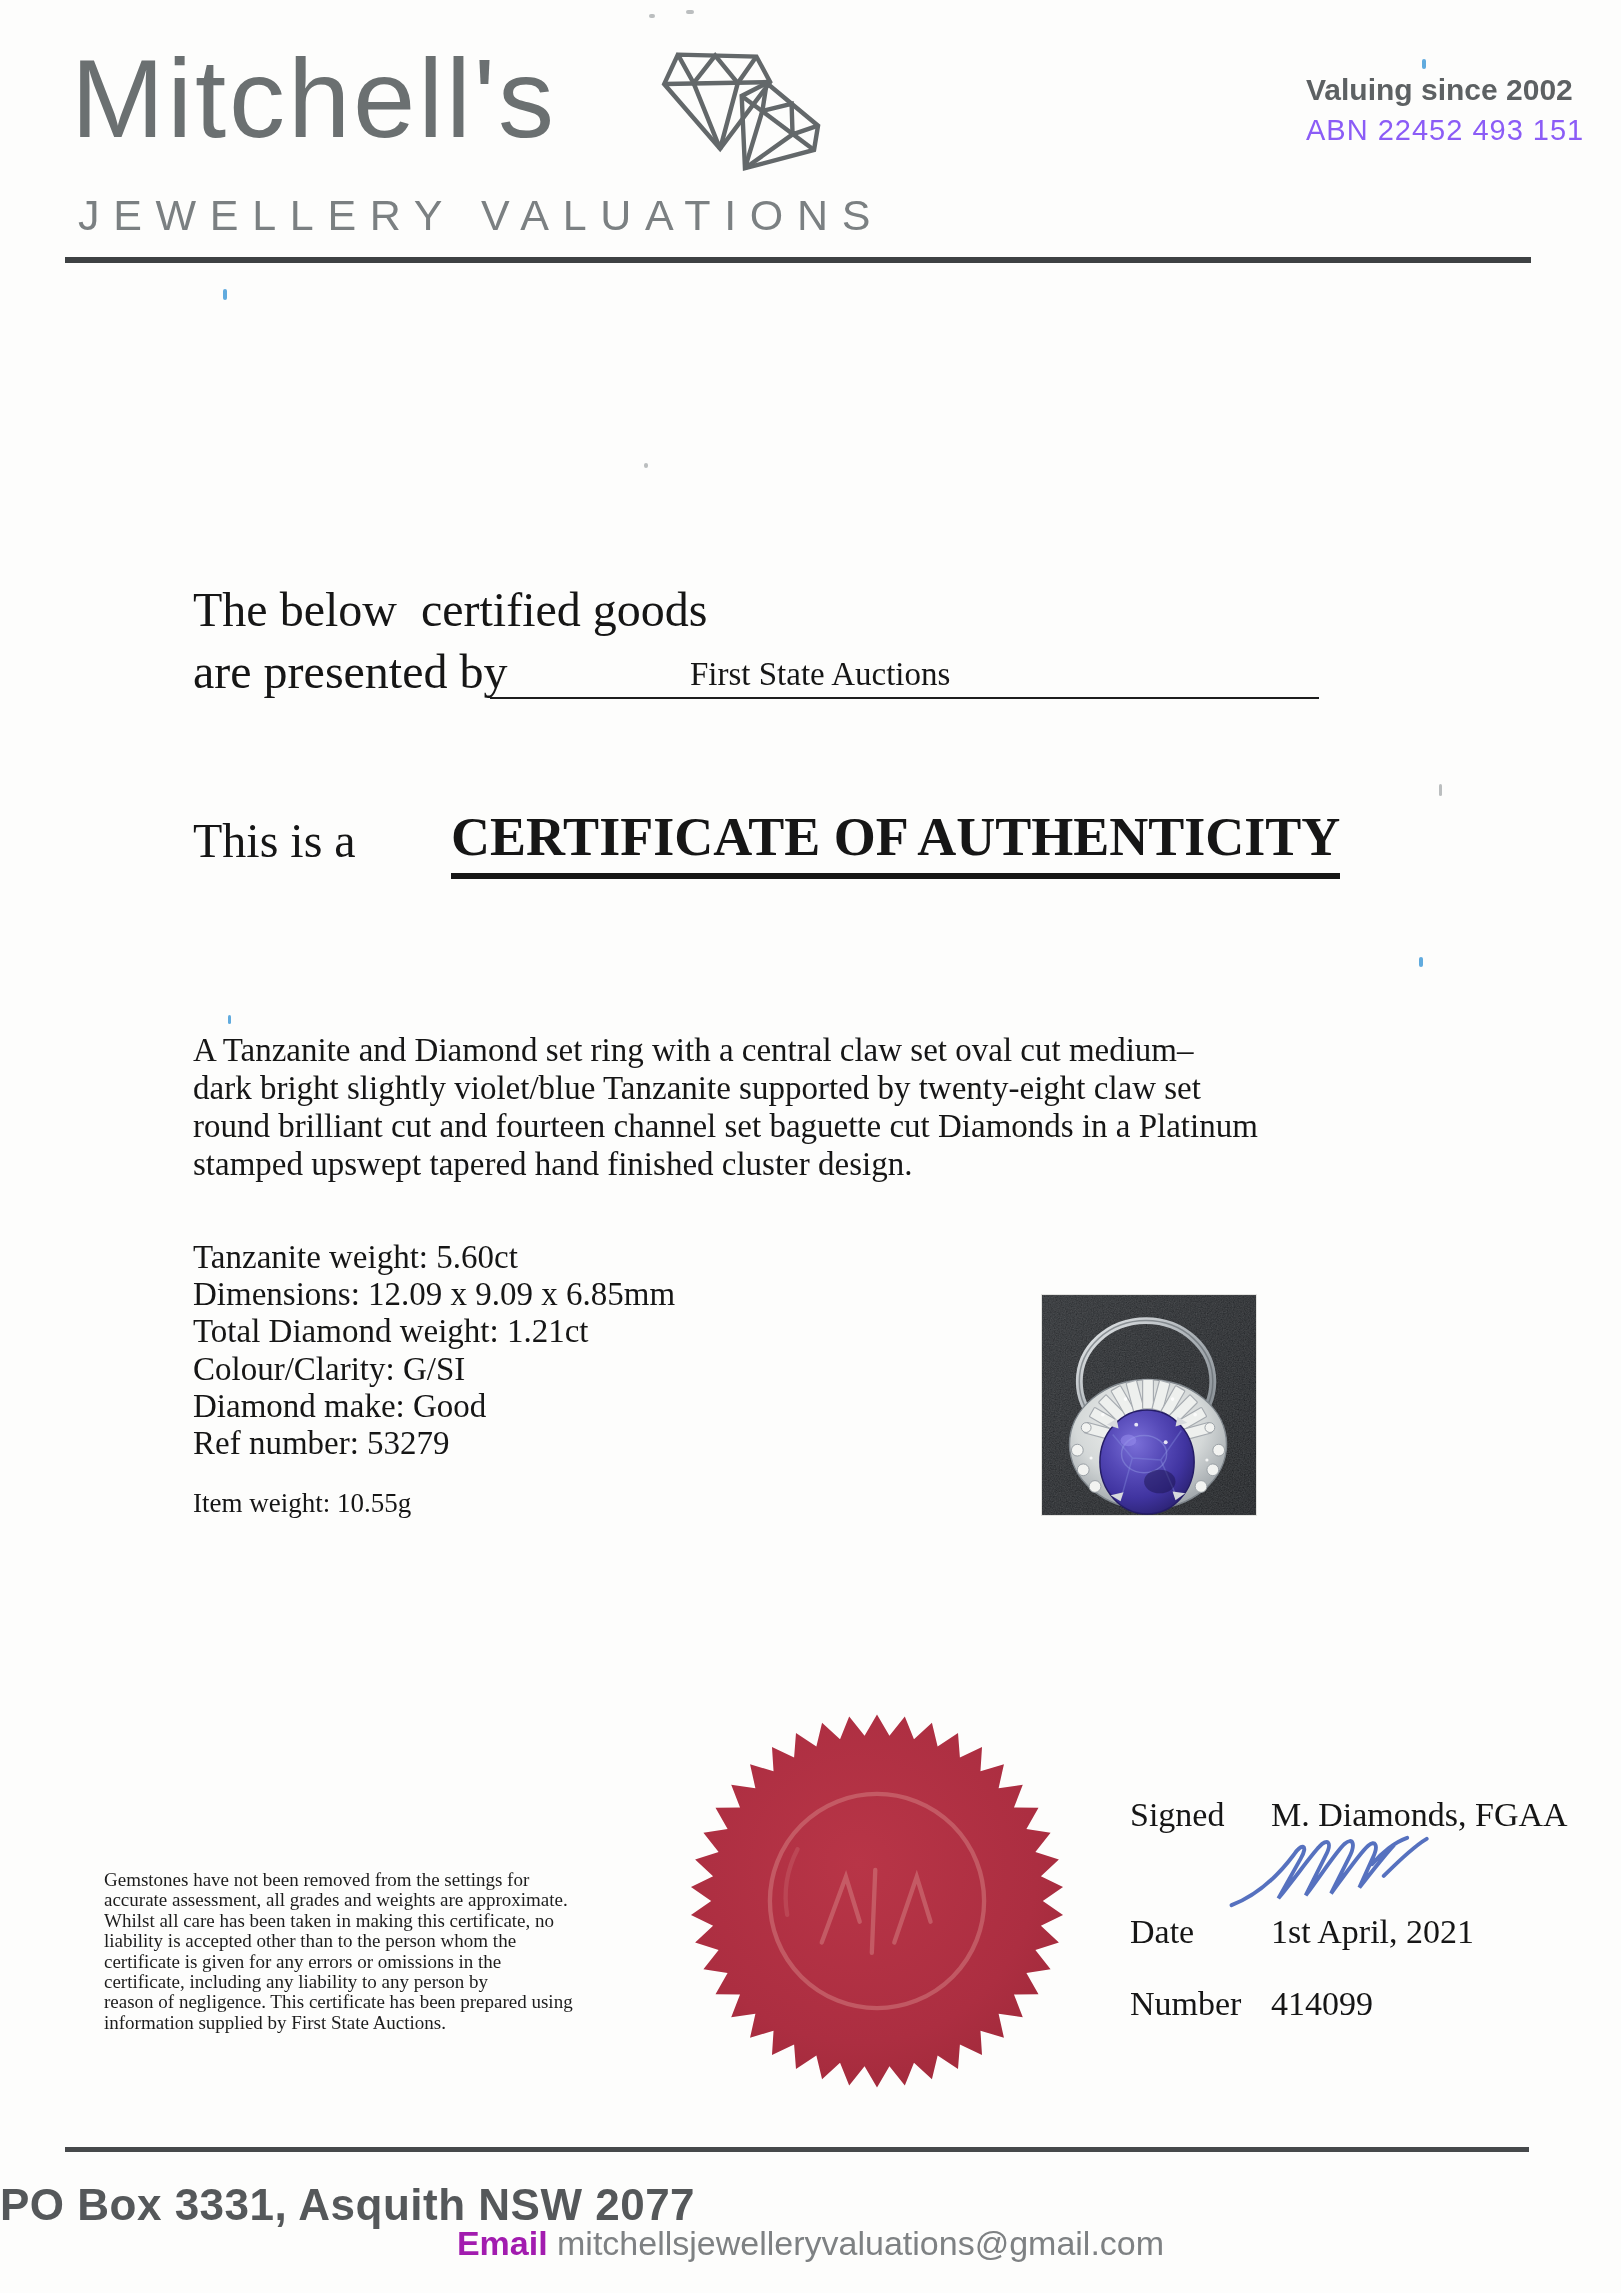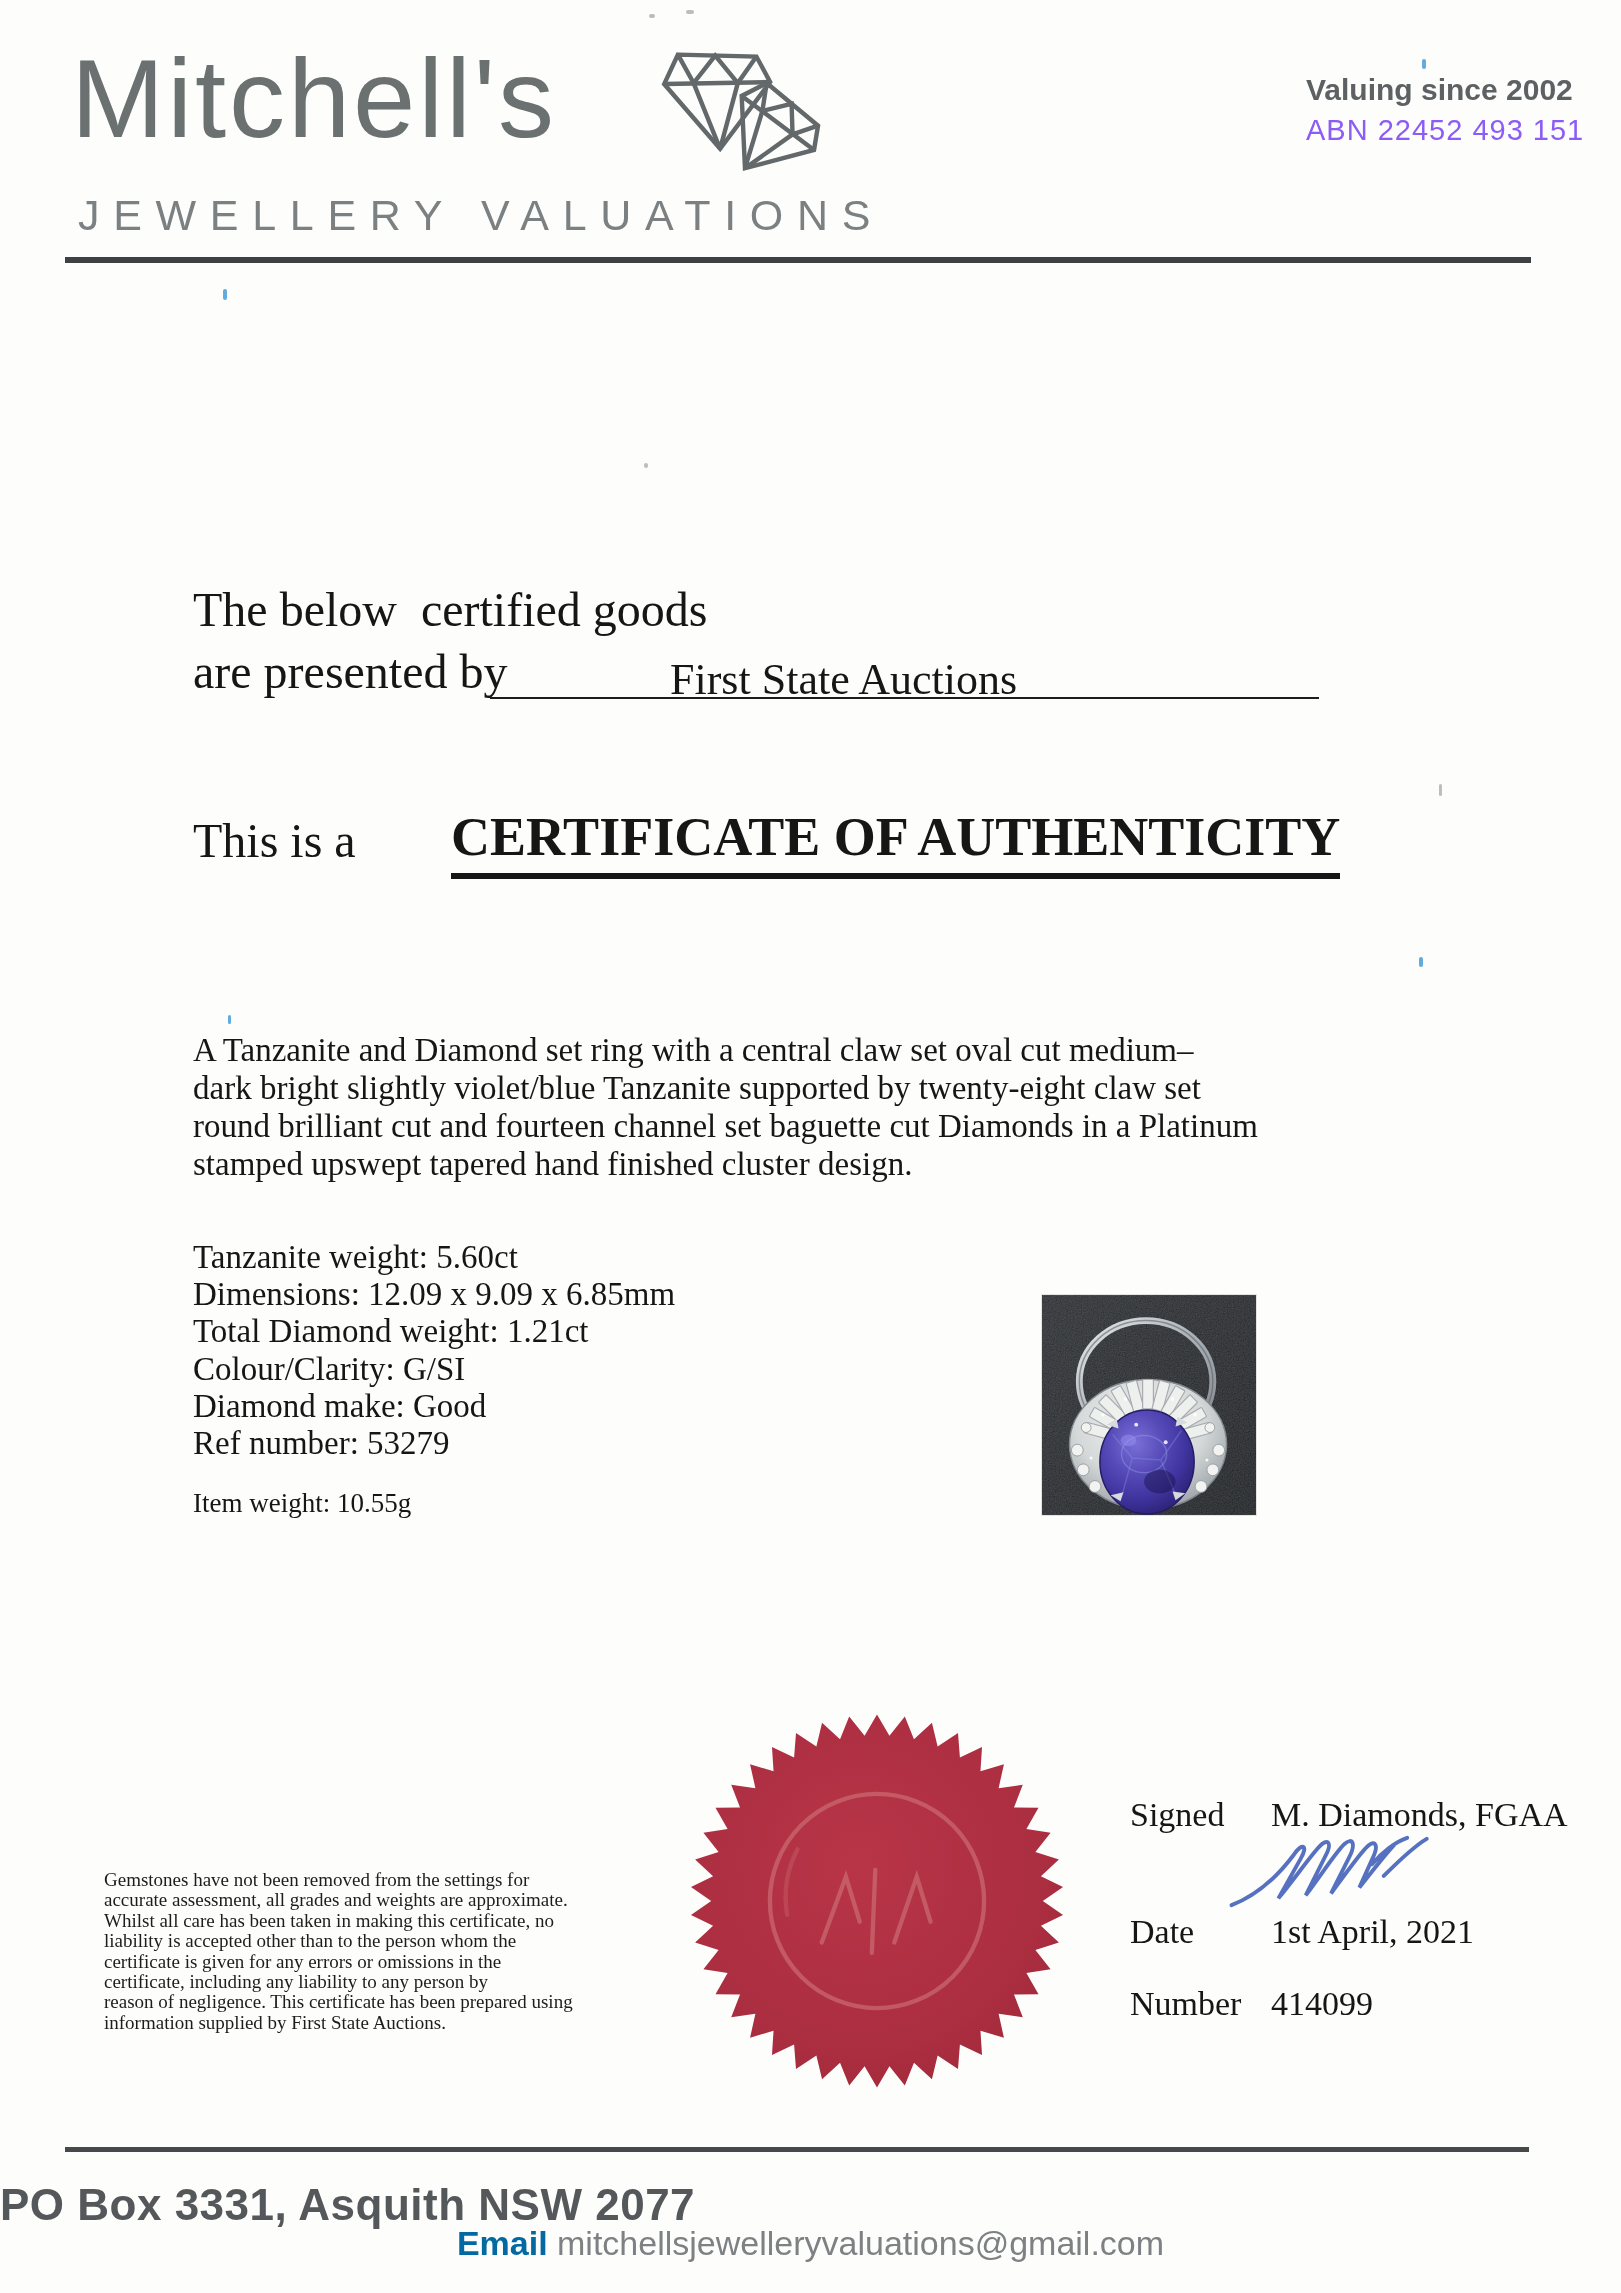--- a/index.html
+++ b/index.html
@@ -18,21 +18,21 @@
     left:78px;top:194px;font-family:"Liberation Sans",sans-serif;
     font-size:43px;font-weight:300;color:#7b8082;letter-spacing:13.7px;line-height:1;white-space:nowrap;
   }
   .tagline{left:1306px;top:73px;font-family:"Liberation Sans",sans-serif;font-size:30px;font-weight:700;color:#5d6163;}
   .abn{left:1306px;top:114px;font-family:"Liberation Sans",sans-serif;font-size:29px;color:#8b5cf6;letter-spacing:1px;}
   .header-rule{left:65px;top:257px;width:1466px;height:5.9px;background:#3e4143;}
   
   .presenter-1{left:193px;top:586px;font-size:48px;white-space:pre-wrap;line-height:1;}
   .presenter-2{left:193px;top:648px;font-size:48px;line-height:1;}
   .presenter-line{left:490px;top:663px;width:829px;height:34px;border-bottom:2.9px solid #1d1d1d;}
-  .presented-by{left:670px;top:658px;font-size:44px;line-height:1;}
+  .presented-by{left:690px;top:658px;font-size:33px;line-height:1;}
   
   .title-prefix{left:193px;top:817px;font-size:48px;line-height:1;}
   .main-title{
     left:451px;top:810px;font-size:54px;font-weight:700;line-height:1;
     letter-spacing:0px;padding-bottom:8.8px;border-bottom:6.9px solid #161616;white-space:nowrap;
   }
   
   .description{left:193px;top:1031px;width:1117px;font-size:33px;line-height:38px;white-space:pre-line;}
   .spec-line{left:193px;font-size:33px;line-height:1;white-space:nowrap;text-align:center;}
   .item-weight{left:193px;top:1490px;font-size:27px;line-height:1;}
@@ -45,21 +45,21 @@
   
   .sig-label{left:1130px;font-size:34px;line-height:1;}
   .sig-value{left:1271px;font-size:34px;line-height:1;white-space:nowrap;}
   .signature-svg{left:1227px;top:1833px;width:214px;height:80px;}
   
   .footer-rule{left:65px;top:2147px;width:1464px;height:4.9px;background:#46494b;}
   .footer-line1{left:0;top:2180px;width:1621px;font-family:"Liberation Sans",sans-serif;
     font-size:44px;font-weight:700;color:#55585a;letter-spacing:0.5px;}
   .footer-line2{left:0;top:2224px;width:1621px;text-align:center;font-family:"Liberation Sans",sans-serif;
     font-size:34px;color:#7e8183;}
-  .footer-line2 .em{font-weight:700;color:#0369a1;}
+  .footer-line2 .em{font-weight:700;color:#a21caf;}
   
   .speck{position:absolute;border-radius:2px;}
   .speck.blue{background:#2c8fd4;opacity:.75;}
   .speck.gray{background:#8f9496;opacity:.6;}
 </style>
 </head>
 <body>
 
 <div class="page">
 

